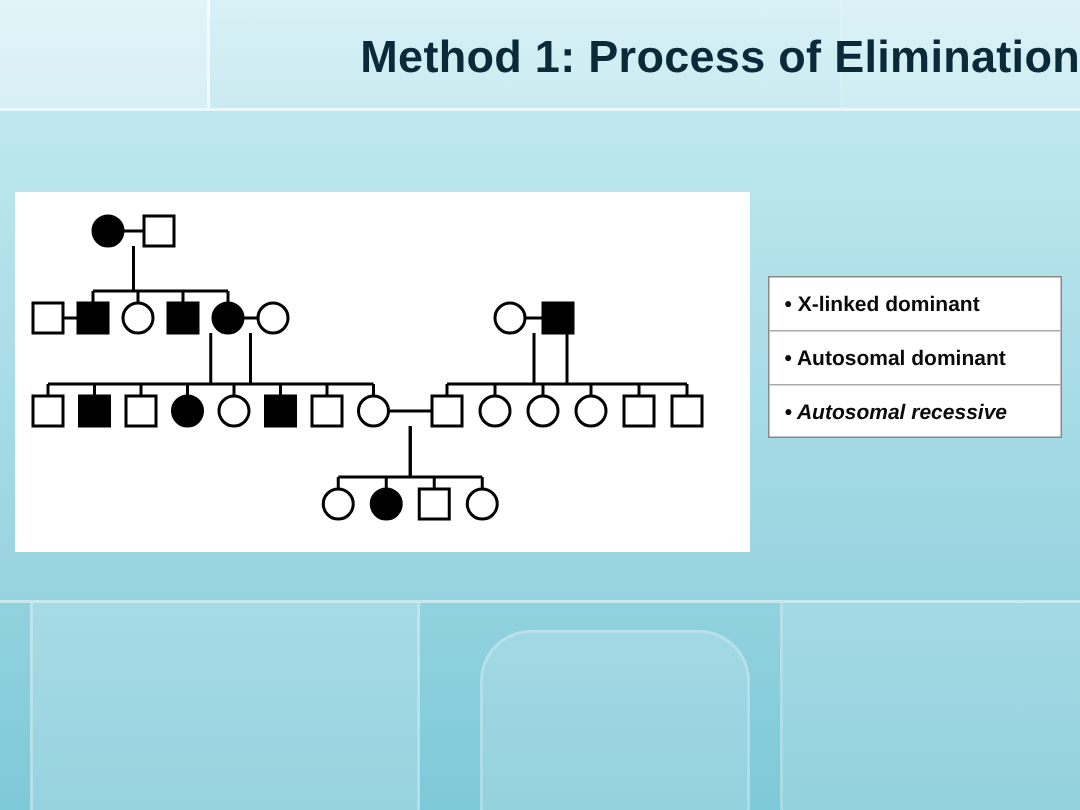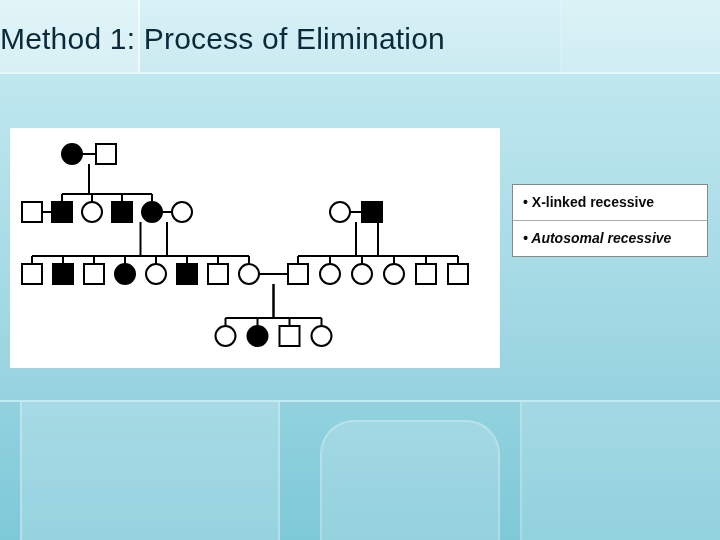--- a/index.html
+++ b/index.html
@@ -18,22 +18,22 @@
   }
   .bg1 { left: -60px; top: -60px; width: 200px; height: 200px; background: rgba(255,255,255,0.25);}
   .bg2 { left: 20px;  top: 360px; width: 260px; height: 260px; opacity:.55;}
   .bg3 { left: 320px; top: 420px; width: 180px; height: 180px; opacity:.5;}
   .bg4 { left: 520px; top: 350px; width: 220px; height: 220px; opacity:.45;}
   .bg5 { left: 560px; top: -50px; width: 200px; height: 200px; opacity:.25;}
 
   .title {
     position: absolute;
     left: 0; right: 0; top: 22px;
-    text-align: left;
-    font-weight: 400;
+    text-align: right;
+    font-weight: 700;
     font-size: 30px;
     color: #0a2a3a;
     letter-spacing: .2px;
   }
 
   .content-band {
     position: absolute;
     left: 0; right: 0;
     top: 72px;
     height: 330px;
@@ -147,16 +147,17 @@
         <line x1="263.5" y1="156" x2="263.5" y2="190" stroke="#000" stroke-width="2"></line>
         <line x1="263.5" y1="156" x2="263.5" y2="190" stroke="#000" stroke-width="2"></line>
         <circle cx="215.5" cy="208" r="10" fill="#fff" stroke="#000" stroke-width="2"></circle>
         <circle cx="247.5" cy="208" r="10" fill="#000" stroke="#000" stroke-width="2"></circle>
         <rect x="269.5" y="198" width="20" height="20" fill="#fff" stroke="#000" stroke-width="2"></rect>
         <circle cx="311.5" cy="208" r="10" fill="#fff" stroke="#000" stroke-width="2"></circle>
       </svg>
   </div>
 
   <div class="legend">
-    <div class="legend-row">• X-linked recessive</div>
+    <div class="legend-row">• X-linked dominant</div>
+    <div class="legend-row">• Autosomal dominant</div>
     <div class="legend-row">• Autosomal recessive</div>
   </div>
 </div>
 
 </body></html>

